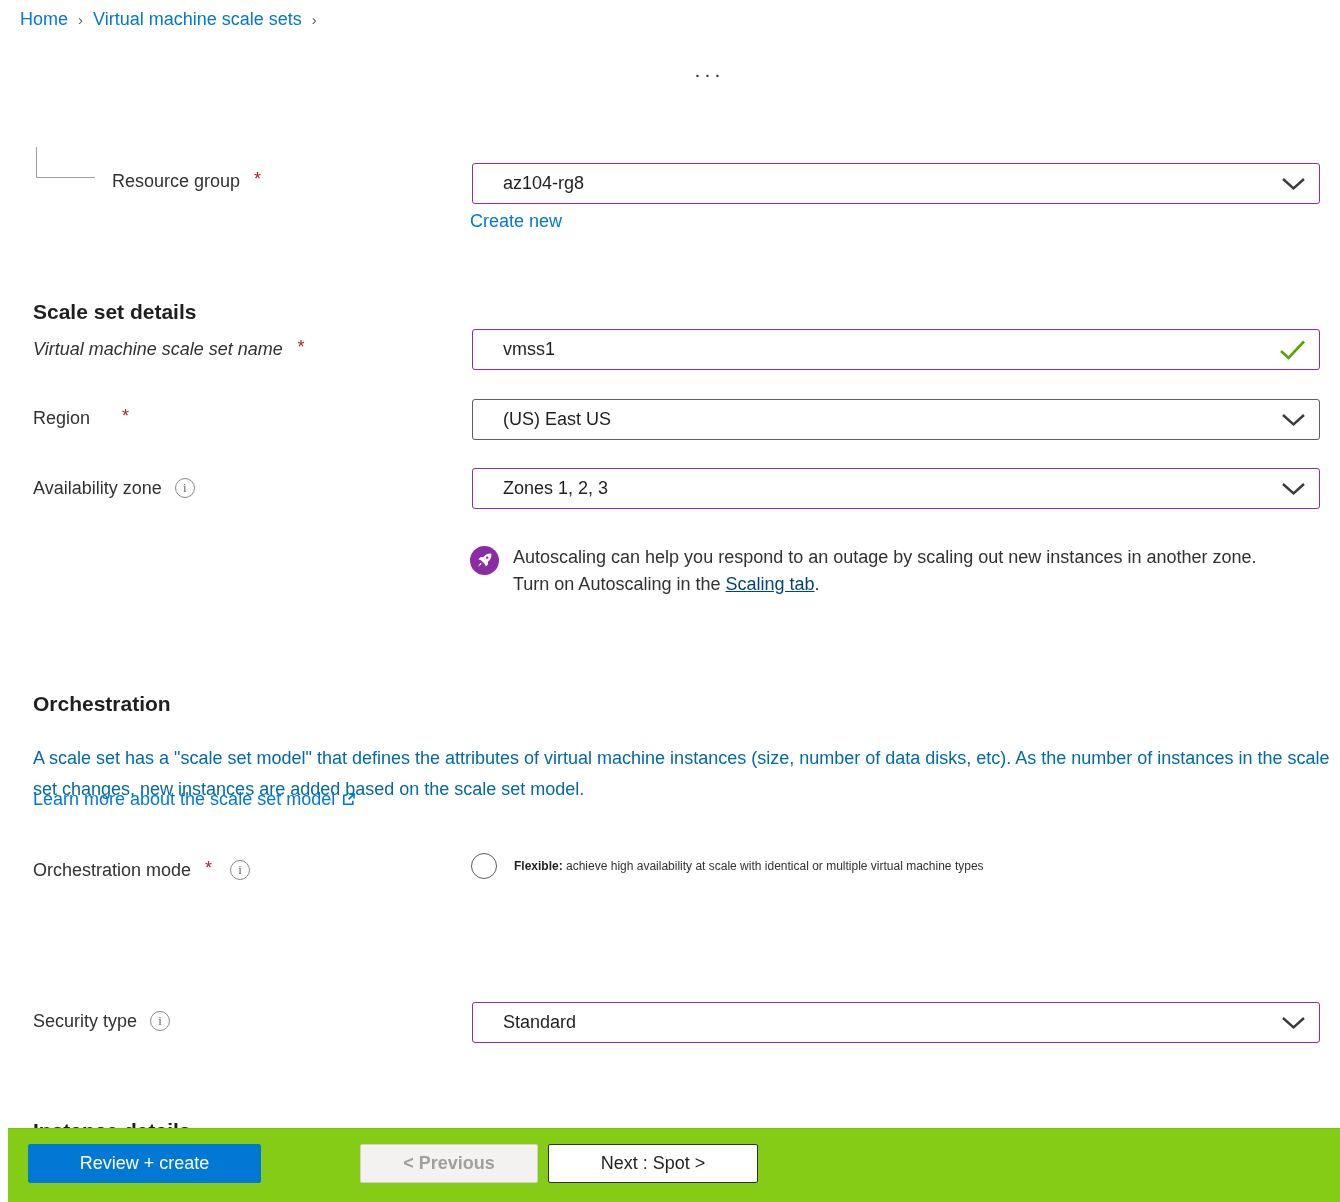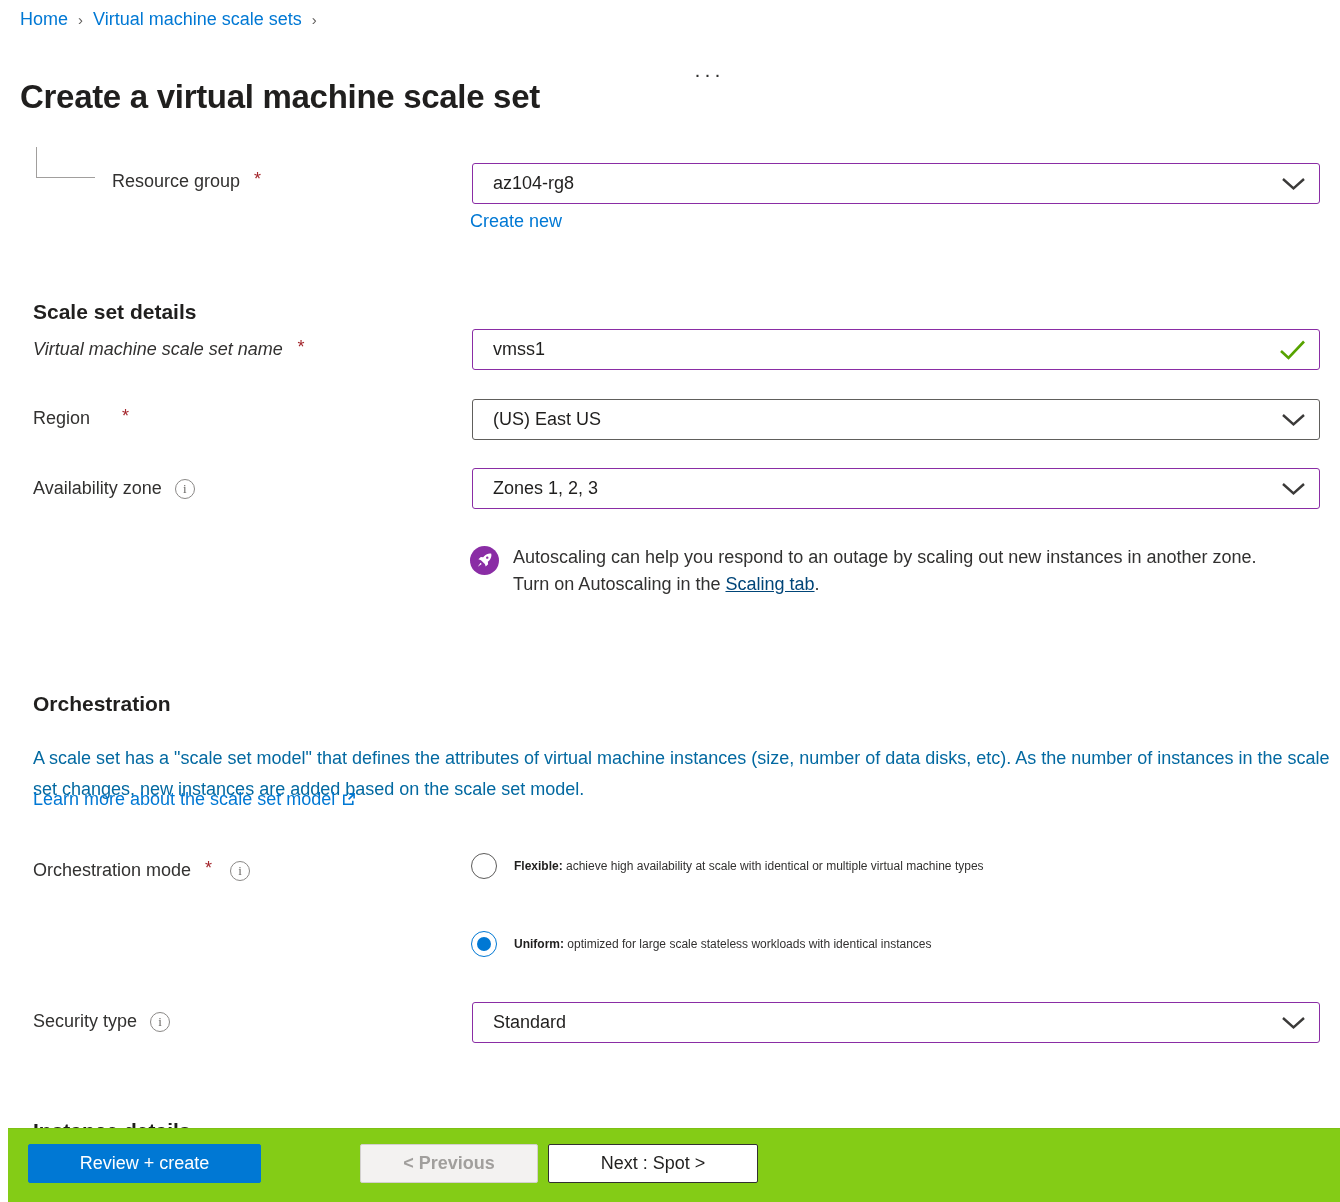--- a/index.html
+++ b/index.html
@@ -10,30 +10,30 @@
   
   .breadcrumb { position:absolute; top:9px; left:20px; font-size:18px; display:flex; align-items:center; gap:10px; }
   .breadcrumb a { color:#0078d4; text-decoration:none; cursor:pointer; }
   .crumb-sep { color:#605e5c; font-size:15px; }
 
   
   .page-title { position:absolute; top:56px; left:20px; font-size:33px; font-weight:700; color:#201f1e; letter-spacing:-0.3px; }
   .title-ellipsis { position:absolute; top:62px; left:694px; font-size:21px; color:#323130; letter-spacing:3px; cursor:pointer; }
 
   
-  .lbl { position:absolute; left:33px; font-size:18px; color:#323130; display:flex; align-items:flex-end; gap:9px; }
+  .lbl { position:absolute; left:33px; font-size:18px; color:#323130; display:flex; align-items:flex-start; gap:9px; }
   .req { color:#a4262c; margin-left:5px; position:relative; top:-2px; }
   .info-icon { width:20px; height:20px; border:1px solid #8a8886; border-radius:50%; color:#6b6966;
                font-size:13px; line-height:18px; text-align:center; display:inline-block; cursor:default;
                font-family:"Liberation Serif", serif; margin-left:4px; }
   .info-icon::after { content:"i"; }
 
   .combo { position:absolute; left:472px; width:848px; height:41px; background:#fff; border:1px solid #605e5c;
            border-radius:3px; font-size:18px; color:#201f1e; display:flex; align-items:center;
-           padding:0 44px 0 20px; cursor:pointer; }
+           padding:0 44px 0 30px; cursor:pointer; }
   .combo.purple { border:1.5px solid #8a2da5; }
   .chev { position:absolute; right:13px; top:50%; transform:translateY(-50%); display:flex; }
   .valid-check { position:absolute; right:13px; top:50%; transform:translateY(-50%); display:flex; }
 
   .link { color:#0078d4; text-decoration:none; cursor:pointer; }
 
   .section-h { position:absolute; left:33px; font-size:21px; font-weight:700; color:#201f1e; }
 
   
   .connector { position:absolute; left:36px; top:147px; width:59px; height:31px;
@@ -74,21 +74,20 @@
 
 <div class="canvas">
 
   <nav class="breadcrumb">
     <a>Home</a>
     <span class="crumb-sep">›</span>
     <a>Virtual machine scale sets</a>
     <span class="crumb-sep">›</span>
   </nav>
 
-  <h1 class="page-title">Create a virtual machine scale set</h1>
   <span class="title-ellipsis">···</span>
 
   <div class="connector"></div>
   <div class="lbl" style="top:171px; left:112px;">
     <span>Resource group</span>
       <span class="req">*</span>
   </div>
   <div class="combo purple" style="top:163px;" role="combobox">
     <span>az104-rg8</span>
     <span class="chev">
@@ -170,28 +169,20 @@
     <span class="info-icon" style="margin-left:9px;"></span>
   </div>
 
   <div class="radio-row" style="top:851px; width:790px;" role="radio" aria-checked="false">
     <span class="radio-circle"></span>
     <span class="radio-text" style="max-width:745px;">
       <b>Flexible:</b><span> achieve high availability at scale with identical or multiple virtual machine types</span>
     </span>
   </div>
 
-  <div class="radio-row" style="top:929px; width:850px;" role="radio" aria-checked="true">
-    <span class="radio-circle checked">
-        <span class="radio-dot"></span>
-      </span>
-    <span class="radio-text" style="max-width:810px;">
-      <b>Uniform:</b><span> optimized for large scale stateless workloads with identical instances</span>
-    </span>
-  </div>
 
   <div class="lbl" style="top:1011px;">
     <span>Security type</span>
     <span class="info-icon"></span>
   </div>
   <div class="combo purple" style="top:1002px;" role="combobox">
     <span>Standard</span>
     <span class="chev">
       <svg width="25" height="14" viewBox="0 0 25 14">
           <path d="M2 2l10.5 9.5L23 2" fill="none" stroke="#3b3a39" stroke-width="2.4"></path>

